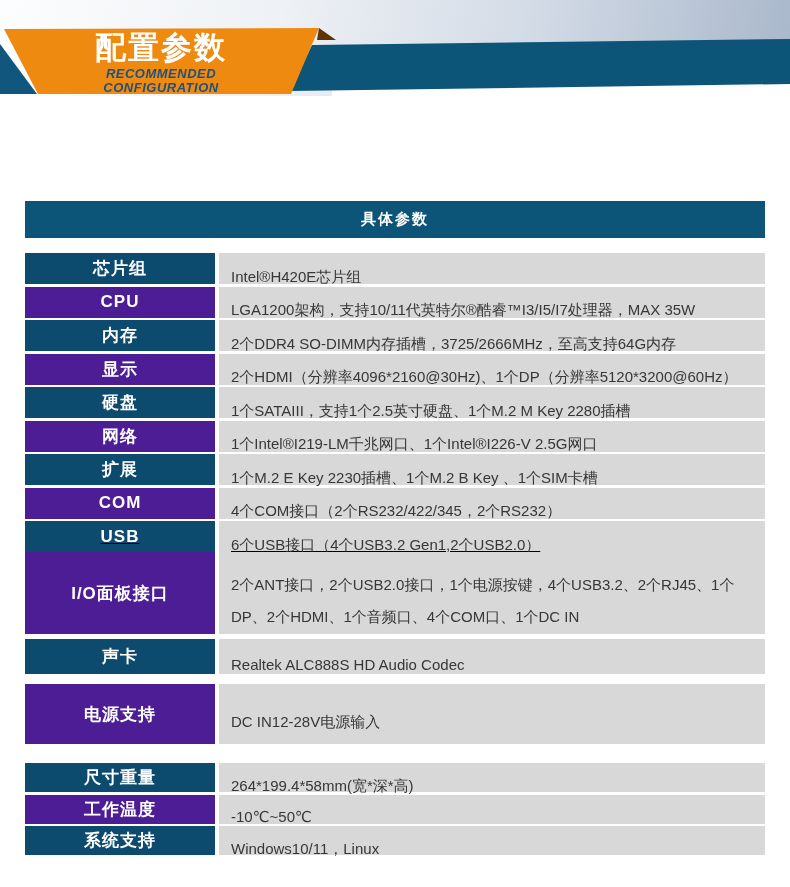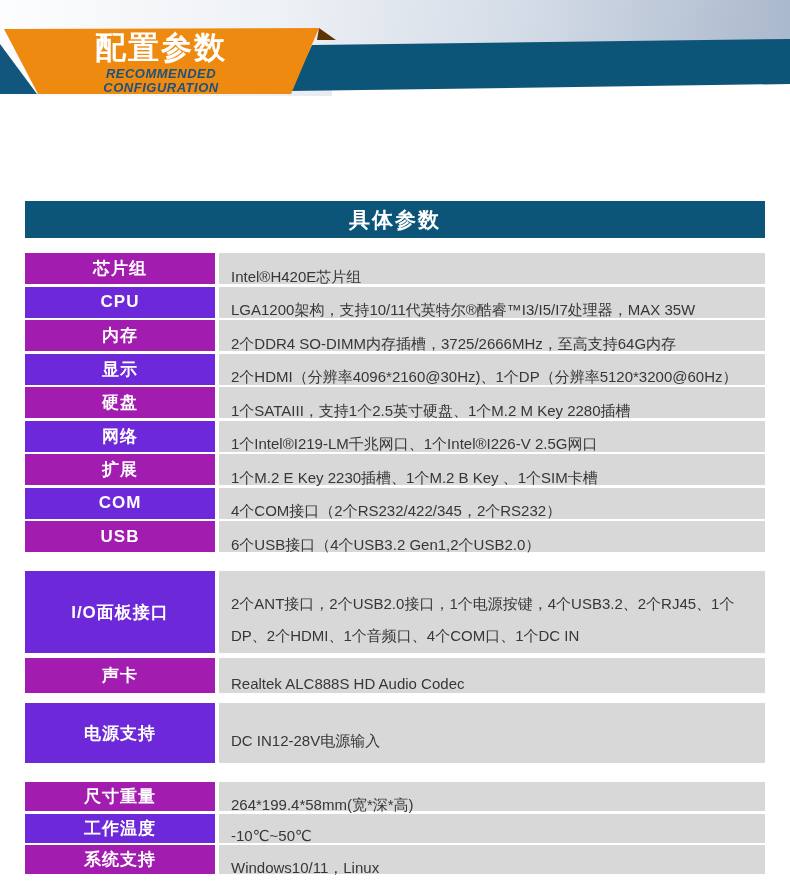--- a/index.html
+++ b/index.html
@@ -18,32 +18,32 @@
                  clip-path:polygon(4px 29px,319px 28px,291px 94px,38px 94px); }
   .hero-brown-tri { position:absolute; inset:0; background:#5e3306;
                     clip-path:polygon(319px 28px,336px 40px,317px 40px); }
   .hero-text { position:absolute; left:55px; top:29px; width:212px; text-align:center; }
   .hero-title { color:#ffffff; font-size:31px; font-weight:bold; line-height:38px; letter-spacing:2px; }
   .hero-subtitle { color:#1c5180; font-size:13px; font-weight:bold; font-style:italic; line-height:14px; letter-spacing:0.5px; }
 
   
   .spec-title-bar { position:absolute; left:25px; top:201px; width:740px; height:37px; background:#0d5578;
                     display:flex; align-items:center; justify-content:center; }
-  .spec-title-bar span { color:#ffffff; font-size:21px; font-weight:bold; letter-spacing:2px; }
+  .spec-title-bar span { color:#ffffff; font-size:15px; font-weight:bold; letter-spacing:2px; }
 
   .spec-table { position:absolute; left:25px; top:253px; width:740px; }
   .row { display:flex; height:31px; margin-bottom:2.5px; }
   .row-label { width:190px; flex:0 0 190px; margin-right:4px; display:flex; align-items:center; justify-content:center;
                color:#ffffff; font-size:17px; font-weight:bold; letter-spacing:1px; }
-  .tone-light .row-label { background:#a21caf; }
-  .tone-dark  .row-label { background:#6d28d9; }
+  .tone-light .row-label { background:#0c4a6e; }
+  .tone-dark  .row-label { background:#4c1d95; }
   .row-value { flex:1; background:#d8d8d8; display:flex; align-items:center;
                color:#373737; font-size:15px; padding:16px 10px 0 12px; line-height:32px; }
 
-  .row:nth-child(9)  { margin-bottom:19px; }
+  .row:nth-child(9)  { margin-bottom:0;text-decoration:underline; }
   .row:nth-child(10) { height:82px; margin-bottom:5px; }
   .row:nth-child(11) { height:35px; margin-bottom:10px; }
   .row:nth-child(12) { height:60px; margin-bottom:19px; }
   .row:nth-child(13) { height:29px; }
   .row:nth-child(14) { height:29px; }
   .row:nth-child(15) { height:29px; margin-bottom:0; }
 </style>
 </head>
 <body>
 

